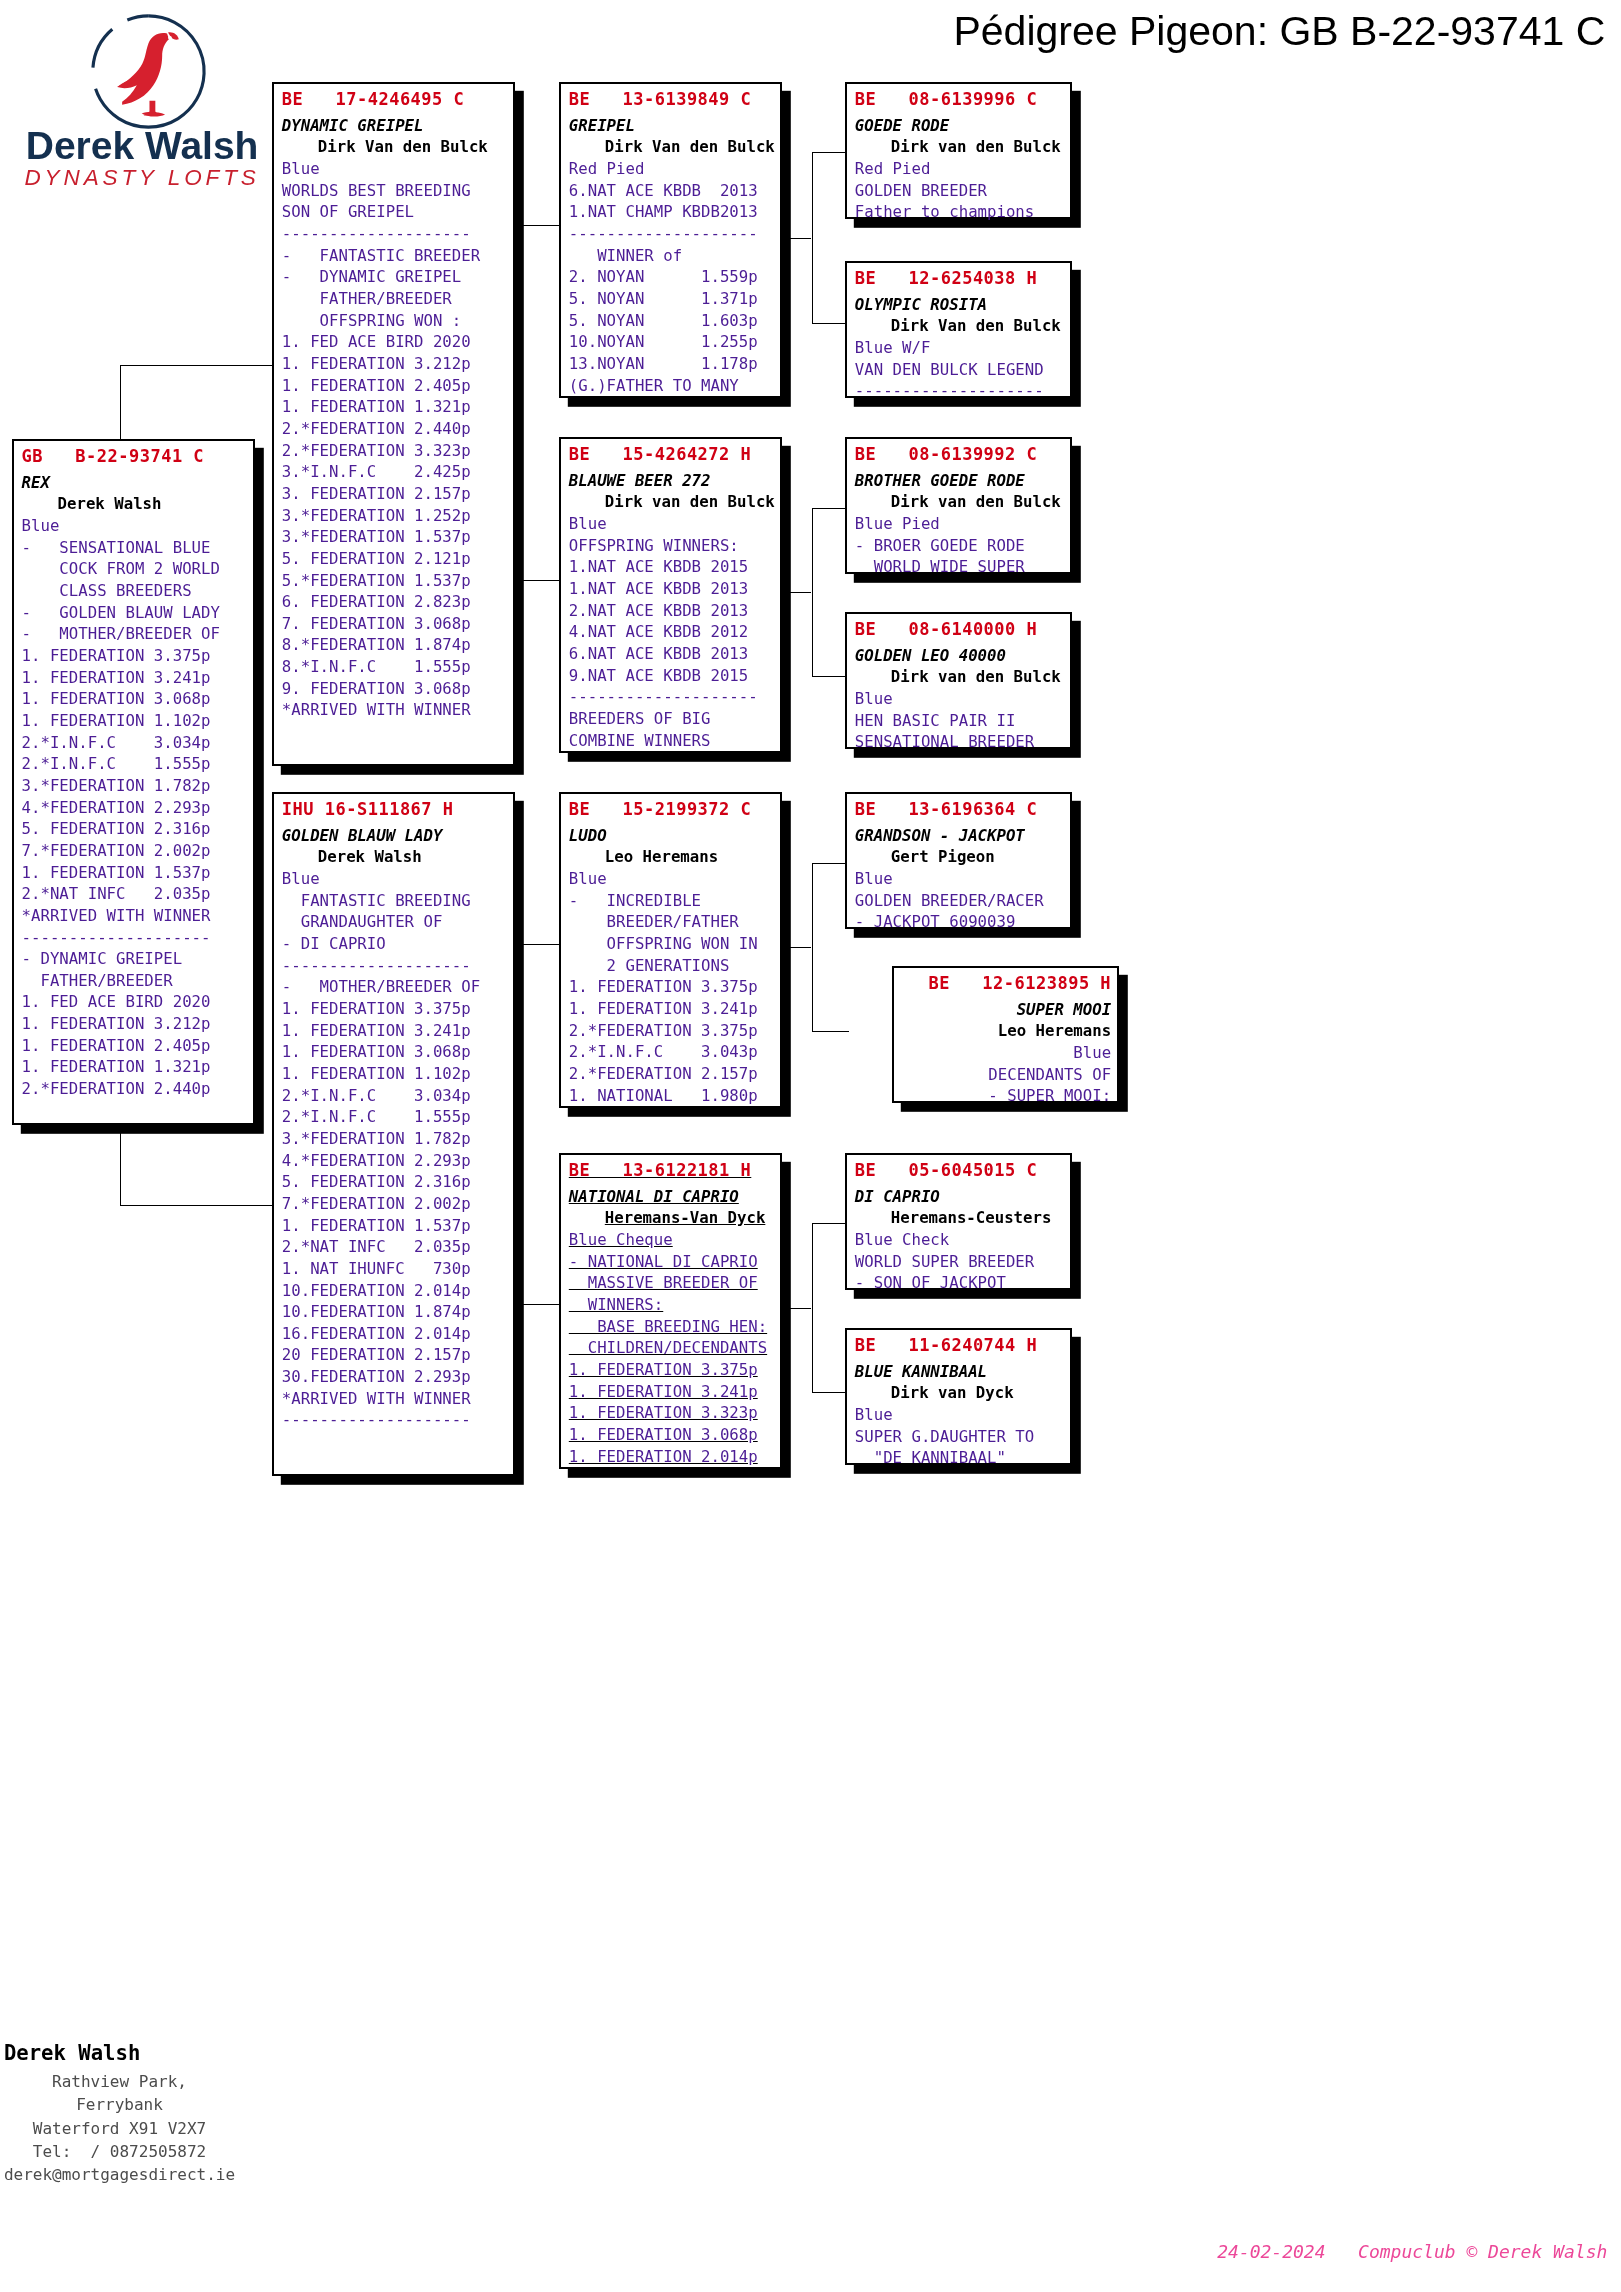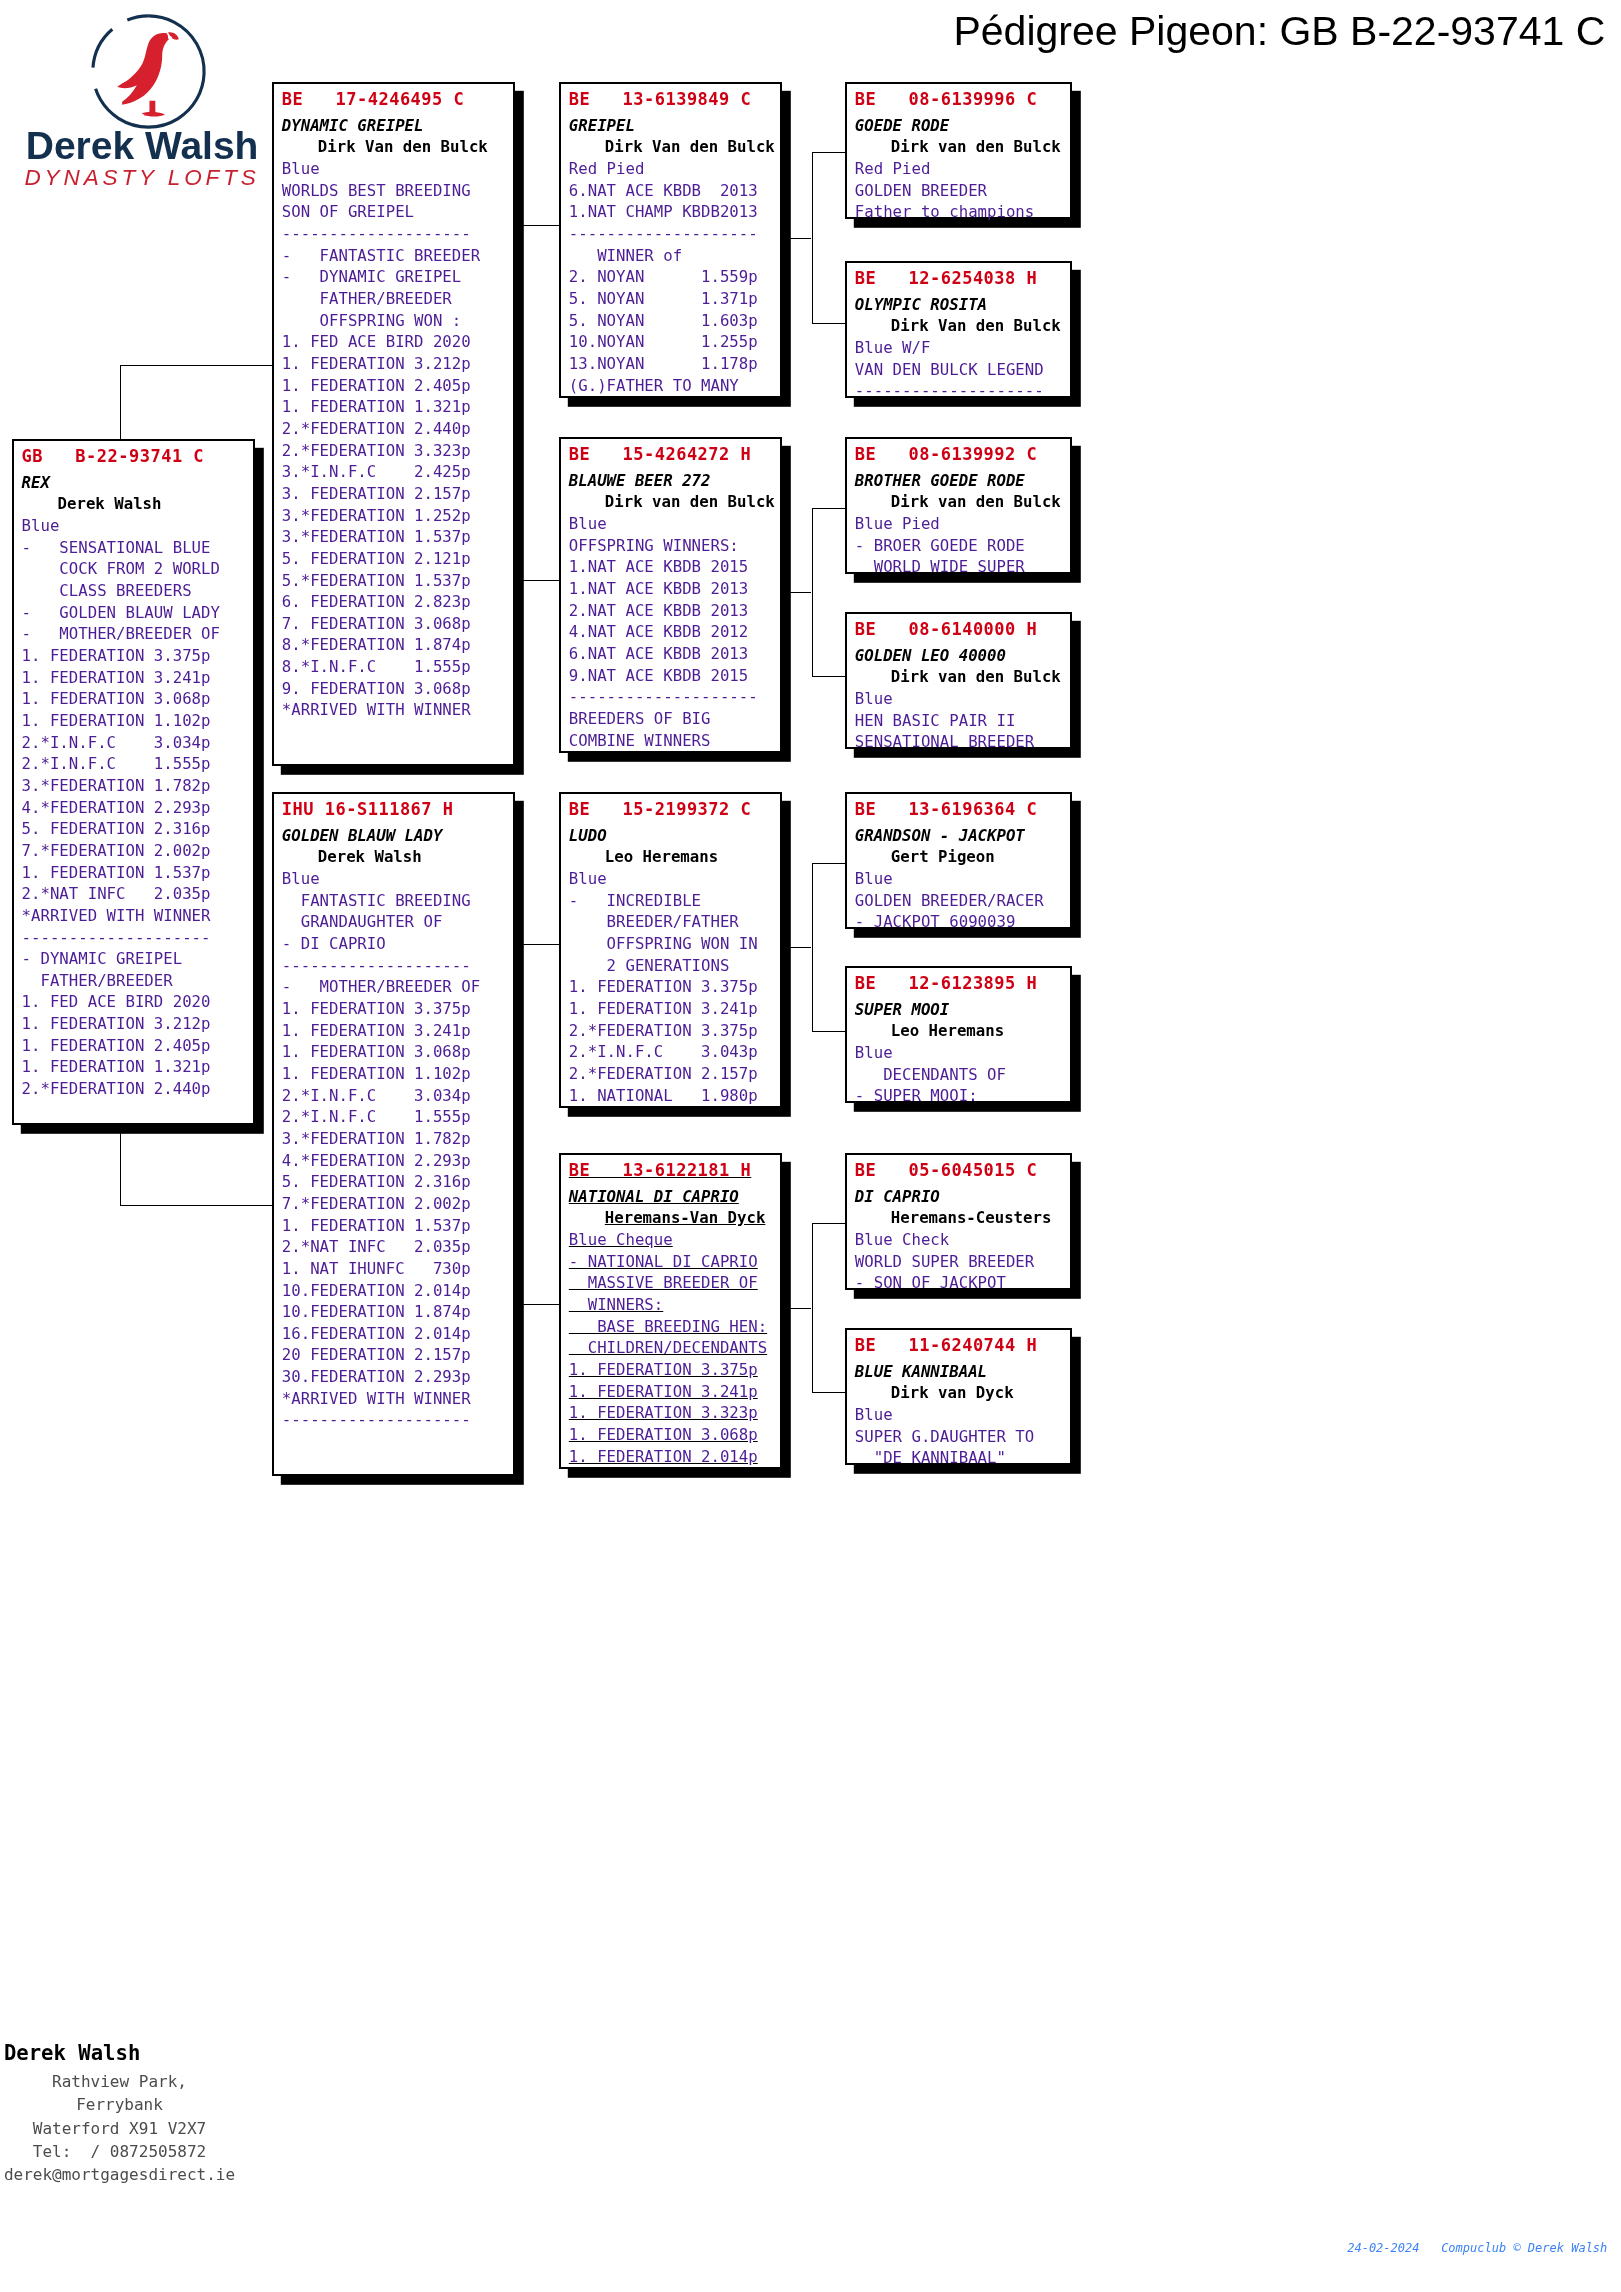--- a/index.html
+++ b/index.html
@@ -133,23 +133,23 @@
     font-size: 16px;
     color: #4c4c4c;
     white-space: pre;
     line-height: 1.46;
     text-align: center;
   }
   #footer-credit {
     position: absolute;
     right: 13.7px;
     top: 2241px;
-    font-size: 12px;
+    font-size: 18px;
     font-style: italic;
-    color: #3b82f6;
+    color: #ec4899;
     white-space: pre;
   }
 </style>
 </head>
 <body>
 
 <div id="page-title">Pédigree Pigeon: GB  B-22-93741 C</div>
 
 <div id="logo">
   <div id="logo-mark">
@@ -411,21 +411,21 @@
 
 <div class="ped-box" id="box-mff" style="left:845px; top:792px; width:227px; height:137px;">
   <div class="ring">BE   13-6196364 C</div>
   <div class="pname">GRANDSON - JACKPOT</div>
   <div class="owner">Gert Pigeon</div>
   <div class="detail">Blue
 GOLDEN BREEDER/RACER
 - JACKPOT 6090039</div>
 </div>
 
-<div class="ped-box" id="box-mfm" style="left:845px; top:966px; width:227px; height:137px;">
+<div class="ped-box" id="box-mfm" style="left:892px; top:966px; width:227px; height:137px;text-align:right;">
   <div class="ring">BE   12-6123895 H</div>
   <div class="pname">SUPER MOOI</div>
   <div class="owner">Leo Heremans</div>
   <div class="detail">Blue
    DECENDANTS OF
 - SUPER MOOI:</div>
 </div>
 
 <div class="ped-box" id="box-mmf" style="left:845px; top:1153px; width:227px; height:137px;">
   <div class="ring">BE   05-6045015 C</div>

